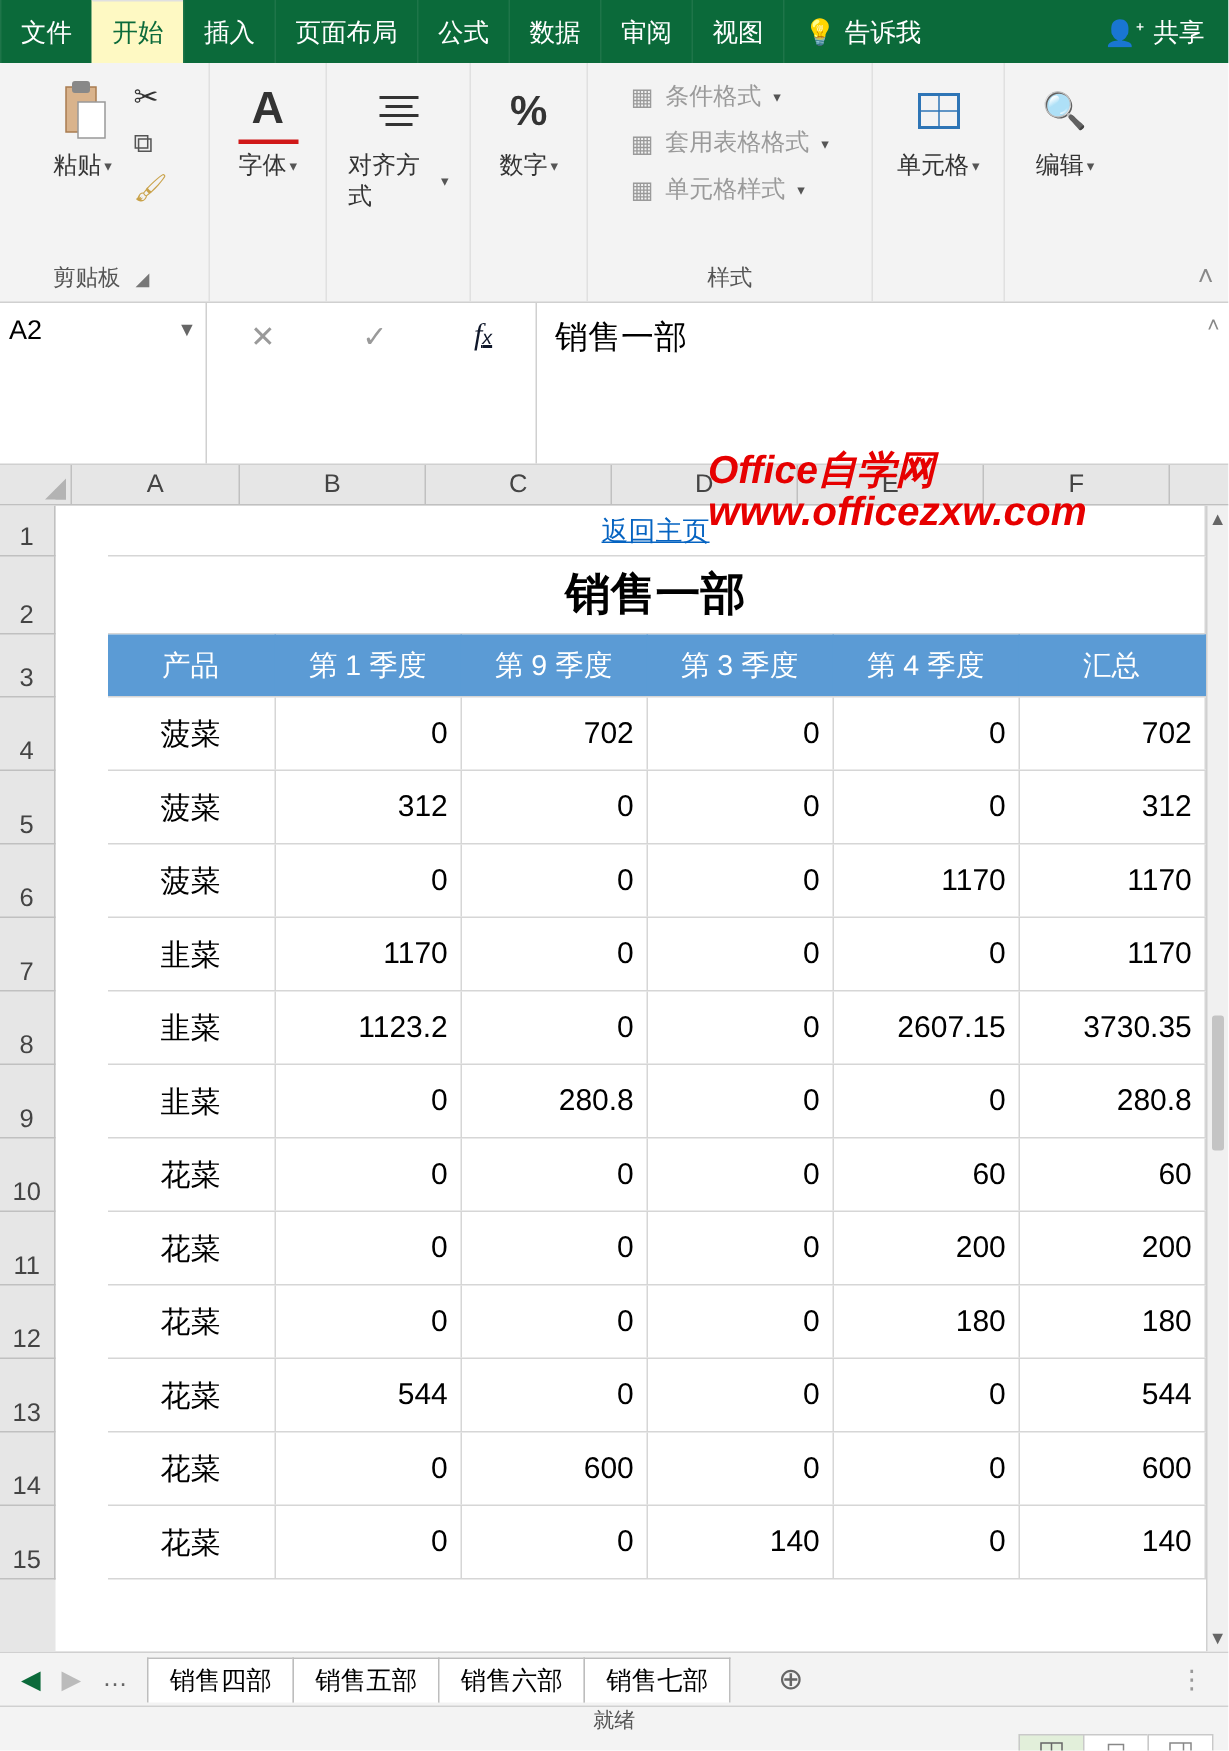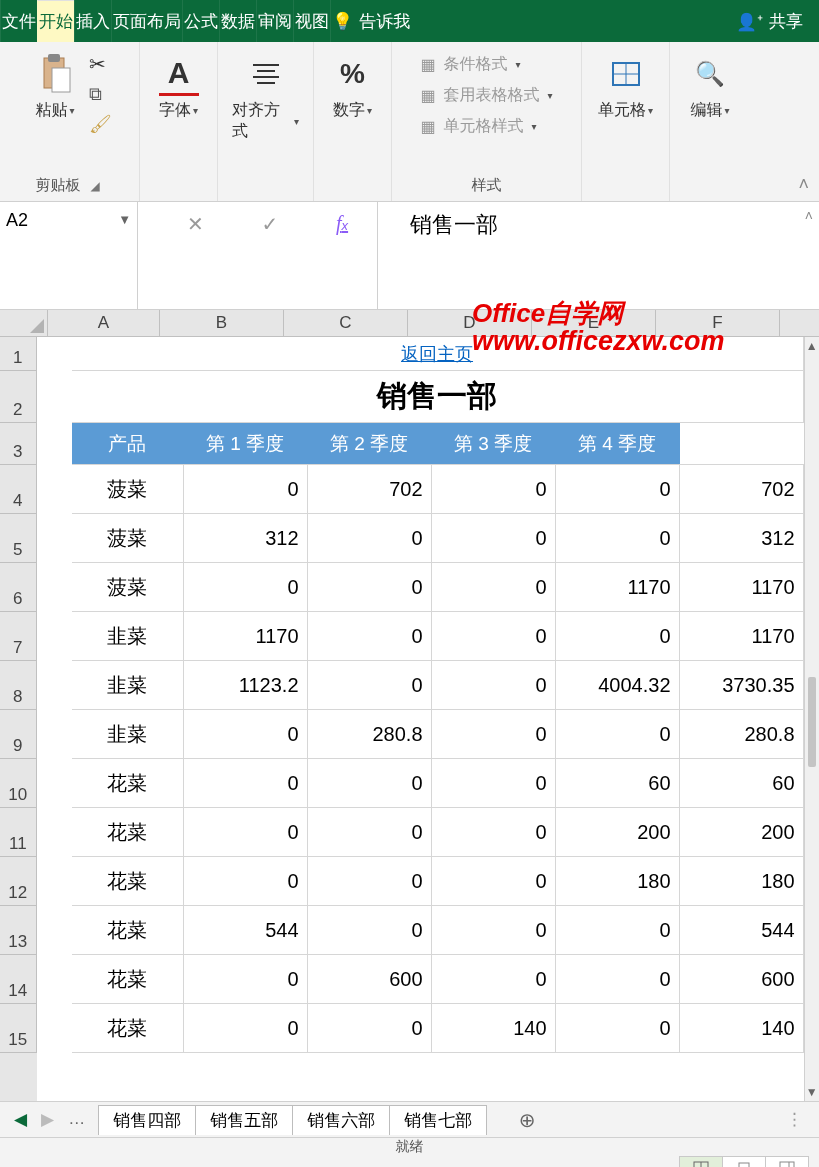--- a/index.html
+++ b/index.html
@@ -1,44 +1,44 @@
 <!DOCTYPE html>
 <html><head>
 <meta charset="utf-8">
 <style>
   * { box-sizing: border-box; margin: 0; padding: 0; font-family: "Microsoft YaHei", sans-serif; }
   body { width: 819px; height: 1167px; background: #fff; overflow: hidden; user-select: none; }
 
   
   .tabs { display: flex; background: #0b6a3a; color: #fff; height: 42px; align-items: stretch; font-size: 17px; }
-  .tab { padding: 0 1px; display: flex; align-items: center; border-left: 1px solid rgba(255,255,255,.08); }
+  .tab { padding: 0 13px; display: flex; align-items: center; border-left: 1px solid rgba(255,255,255,.08); }
   .tab.active { background: #fef9c3; color: #0b6a3a; border-top: 1px solid #e0e0e0; }
   .tell { display: flex; align-items: center; gap: 6px; }
   .share { margin-left: auto; padding-right: 16px; display: flex; align-items: center; gap: 6px; }
 
   
   .ribbon { display: flex; background: #f3f3f3; border-bottom: 1px solid #d0d0d0; height: 160px; position: relative; }
   .group { border-right: 1px solid #e0e0e0; display: flex; flex-direction: column; align-items: center; padding: 6px 6px 2px; }
   .group-body { flex: 1; display: flex; align-items: flex-start; gap: 6px; }
   .group-label { font-size: 15px; color: #555; padding: 2px 0 4px; display: flex; align-items: center; gap: 6px; }
   .bigbtn { display: flex; flex-direction: column; align-items: center; justify-content: center; gap: 4px; font-size: 16px; color: #333; padding: 4px 8px; }
   .bigbtn .lbl { display: flex; align-items: center; gap: 2px; }
   .iconbox { width: 40px; height: 44px; display:flex; align-items:center; justify-content:center;}
   .mini-col { display: flex; flex-direction: column; gap: 8px; padding-top:4px;}
   .disabled { color: #9a9a9a; }
   .caret { font-size: 10px; color:#555;}
   .launcher { font-size: 12px; color:#777; padding:0 4px;}
   .collapse-caret { position:absolute; right:10px; bottom:6px; color:#888; font-size:18px;}
 
   
-  .fbar { display:flex; border-bottom:1px solid #d0d0d0; height:108px; background:#fff;gap:20px; }
+  .fbar { display:flex; border-bottom:1px solid #d0d0d0; height:108px; background:#fff; }
   .namebox { width:138px; border-right:1px solid #d0d0d0; display:flex; align-items:flex-start; padding:8px 6px; font-size:18px; position:relative;}
   .namebox .dd { position:absolute; right:6px; top:10px; color:#666; font-size:13px;}
   .fx-controls { width:220px; display:flex; align-items:flex-start; justify-content:space-around; padding-top:10px; border-right:1px solid #d0d0d0; color:#9a9a9a; font-size:20px;}
-  .fx-controls .fx { font-style:italic; font-family: Georgia, serif; color:#8b5cf6;text-decoration:underline;}
+  .fx-controls .fx { font-style:italic; font-family: Georgia, serif; color:#0f172a;text-decoration:underline;}
   .formula-input { flex:1; padding:8px 12px; font-size:22px; position:relative;}
   .formula-expand { position:absolute; right:6px; top:6px; color:#888; font-size:14px;}
 
   
   .watermark { position:absolute; left:472px; top:300px; z-index:50; color:#e60000; font-weight:bold; font-style:italic; font-family: Georgia, "Times New Roman", serif; line-height:1.05; pointer-events:none;}
   .watermark .l1 { font-size:26px; }
   .watermark .l2 { font-size:27px; }
 
   
   .gridwrap { position:relative; height: calc(1167px - 42px - 160px - 108px - 36px - 30px); display:flex; flex-direction:column; }
@@ -286,23 +286,24 @@
           <div class="cell ctr" style="width: 732px;">
             <span class="link">返回主页</span>
           </div>
         </div>
         <div class="row r2">
           <div class="cell ctr title" style="width: 732px;">销售一部</div>
         </div>
         <div class="row r3 hdr-row">
           <div class="cell cA ">产品</div>
           <div class="cell cB ">第 1 季度</div>
-          <div class="cell cC ">第 2 季度</div>
+          <div class="cell cC ">第 9 季度</div>
           <div class="cell cD ">第 3 季度</div>
           <div class="cell cE ">第 4 季度</div>
+          <div class="cell cF ">汇总</div>
         </div>
         <div class="row rD">
           <div class="cell cA ctr">菠菜</div>
           <div class="cell cB num">0</div>
           <div class="cell cC num">702</div>
           <div class="cell cD num">0</div>
           <div class="cell cE num">0</div>
           <div class="cell cF num">702</div>
         </div>
         <div class="row rD">
@@ -327,21 +328,21 @@
           <div class="cell cC num">0</div>
           <div class="cell cD num">0</div>
           <div class="cell cE num">0</div>
           <div class="cell cF num">1170</div>
         </div>
         <div class="row rD">
           <div class="cell cA ctr">韭菜</div>
           <div class="cell cB num">1123.2</div>
           <div class="cell cC num">0</div>
           <div class="cell cD num">0</div>
-          <div class="cell cE num">4004.32</div>
+          <div class="cell cE num">2607.15</div>
           <div class="cell cF num">3730.35</div>
         </div>
         <div class="row rD">
           <div class="cell cA ctr">韭菜</div>
           <div class="cell cB num">0</div>
           <div class="cell cC num">280.8</div>
           <div class="cell cD num">0</div>
           <div class="cell cE num">0</div>
           <div class="cell cF num">280.8</div>
         </div>

